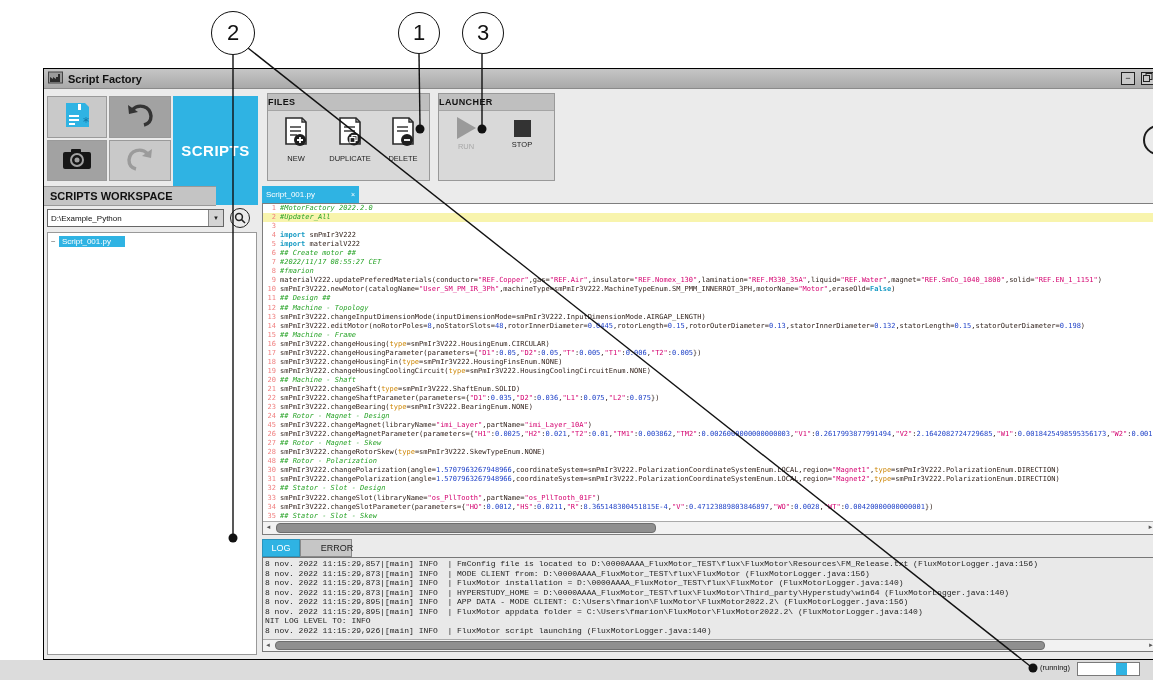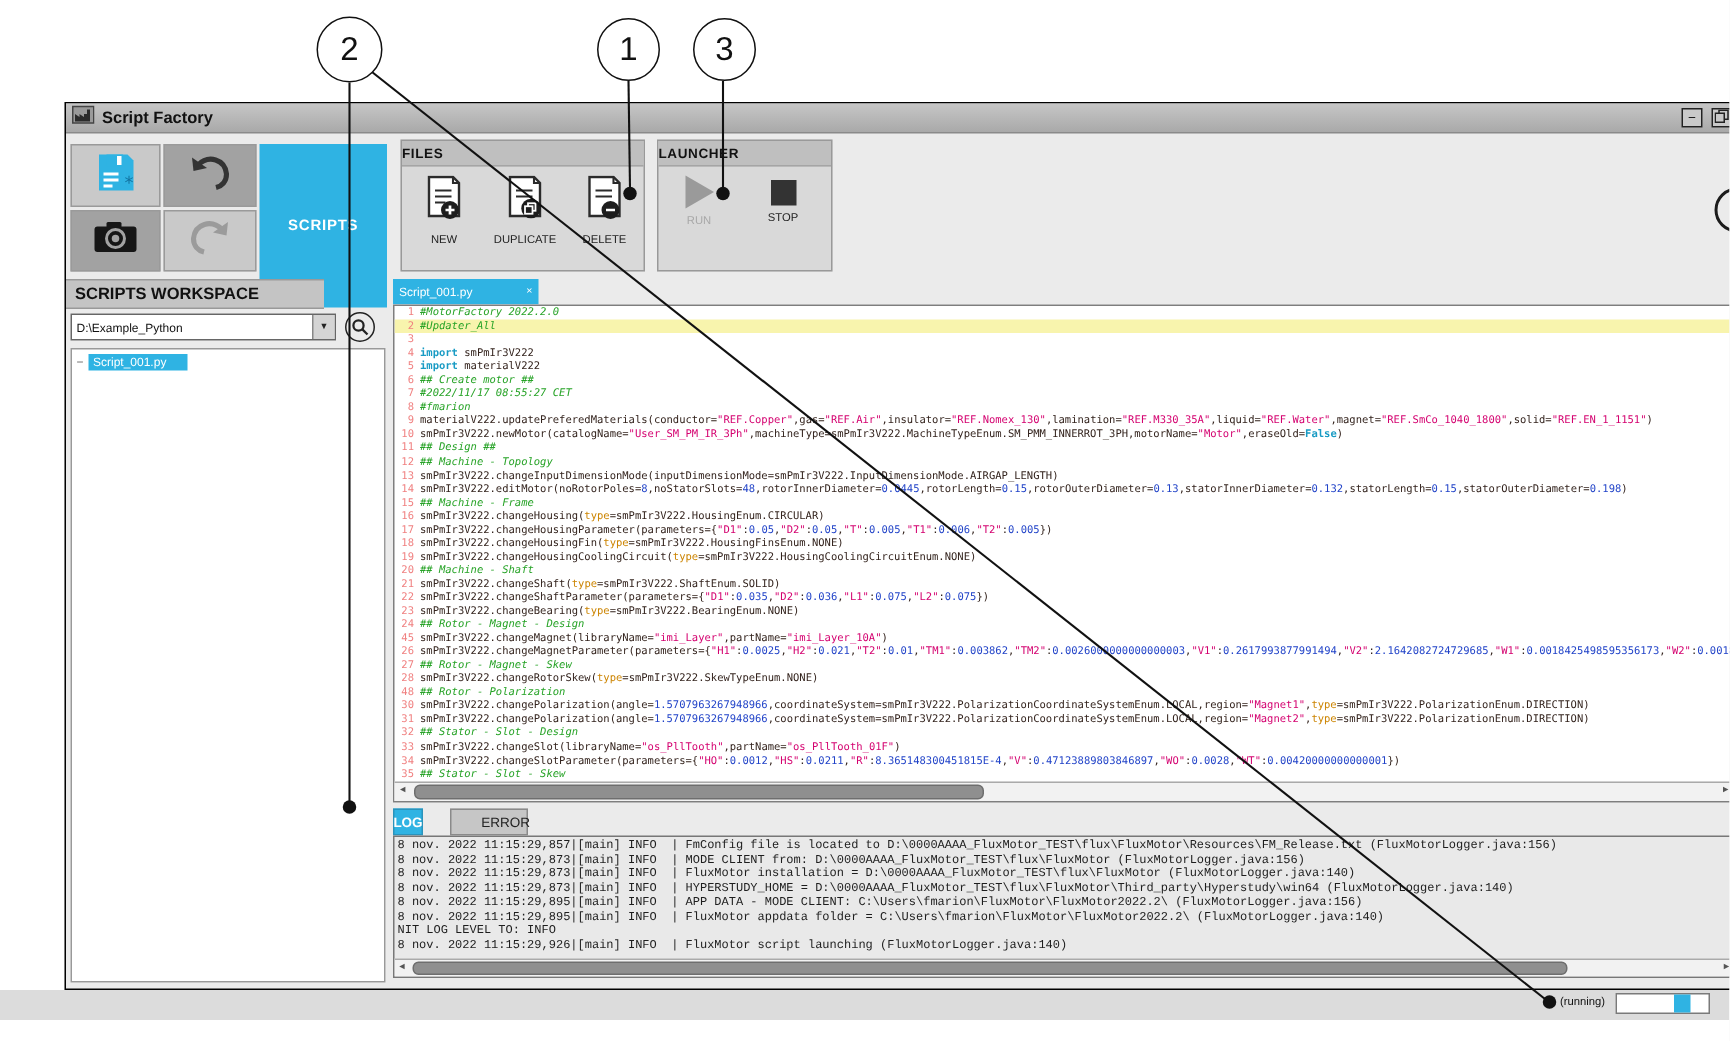--- a/index.html
+++ b/index.html
@@ -16,21 +16,21 @@
             display:flex; align-items:center; padding:0 4px; gap:5px;}
   .titlebar .t{font-size:11px; font-weight:bold; color:#111;}
   .wbtns{margin-left:auto; display:flex; gap:6px; align-items:center;}
   .wbtn{width:14px; height:13px; border:1px solid #222; background:#c9c9c9; color:#111;
         font-size:9px; line-height:11px; text-align:center; cursor:pointer;}
 
   
   .tbtn{position:absolute; border:1px solid #9a9a9a; display:flex; align-items:center; justify-content:center; cursor:pointer;}
   .btn-light{background:#c9c9c9;} .btn-dark{background:#a2a2a2;}
   .scripts-btn{position:absolute; left:129px; top:27px; width:85px; height:109px; background:var(--accent);
-               color:#fff; font-size:10px; font-weight:bold; letter-spacing:.5px;
+               color:#fff; font-size:15px; font-weight:bold; letter-spacing:.5px;
                display:flex; align-items:center; justify-content:center; border:1px solid #7fb; border:none; cursor:pointer;}
   .panel{position:absolute; border:1px solid #999; background:#d9d9d9;}
   .panel .phead{height:17px; background:#bfbfbf; border-bottom:1px solid #a5a5a5; text-align:left;
                 font-size:9px; font-weight:bold; color:#111; line-height:17px; letter-spacing:.4px;}
   .pbody{position:relative; height:69px;}
   .icobtn{position:absolute; top:6px; width:52px; display:flex; flex-direction:column; align-items:center; gap:3px; cursor:pointer;}
   .icobtn .lbl{font-size:7.5px; color:#222;}
   .lbl-dis{color:#a8a8a8 !important;}
   .run-tri{width:0; height:0; border-left:19px solid #9a9a9a; border-top:11px solid transparent; border-bottom:11px solid transparent;}
   .stop-sq{width:17px; height:17px; background:#333;}
@@ -291,21 +291,21 @@
         <div class="thumb" style="left:1px; right:1px; top:12px; height:230px;"></div>
         <span class="sarrow" style="bottom:0;">▼</span>
       </div>
       <div class="hscroll" style="right:13px;">
         <span class="sarrow" style="left:0; width:11px;">◄</span>
         <div class="thumb" style="top:1px; bottom:1px; left:13px; width:380px;"></div>
         <span class="sarrow" style="right:0; width:11px;">►</span>
       </div>
     </div>
 
-    <div class="logtab active" style="left:218px; width:20px;font-weight:bold;">LOG</div>
+    <div class="logtab active" style="left:218px; width:38px;">LOG</div>
     <div class="logtab idle" style="left:256px; width:52px;padding-left:22px;">ERROR</div>
 
     <div class="logpanel">
       <div class="loglines">
           <div class="ll">8 nov. 2022 11:15:29,857|[main] INFO  | FmConfig file is located to D:\0000AAAA_FluxMotor_TEST\flux\FluxMotor\Resources\FM_Release.txt (FluxMotorLogger.java:156)</div>
           <div class="ll">8 nov. 2022 11:15:29,873|[main] INFO  | MODE CLIENT from: D:\0000AAAA_FluxMotor_TEST\flux\FluxMotor (FluxMotorLogger.java:156)</div>
           <div class="ll">8 nov. 2022 11:15:29,873|[main] INFO  | FluxMotor installation = D:\0000AAAA_FluxMotor_TEST\flux\FluxMotor (FluxMotorLogger.java:140)</div>
           <div class="ll">8 nov. 2022 11:15:29,873|[main] INFO  | HYPERSTUDY_HOME = D:\0000AAAA_FluxMotor_TEST\flux\FluxMotor\Third_party\Hyperstudy\win64 (FluxMotorLogger.java:140)</div>
           <div class="ll">8 nov. 2022 11:15:29,895|[main] INFO  | APP DATA - MODE CLIENT: C:\Users\fmarion\FluxMotor\FluxMotor2022.2\ (FluxMotorLogger.java:156)</div>
           <div class="ll">8 nov. 2022 11:15:29,895|[main] INFO  | FluxMotor appdata folder = C:\Users\fmarion\FluxMotor\FluxMotor2022.2\ (FluxMotorLogger.java:140)</div>

